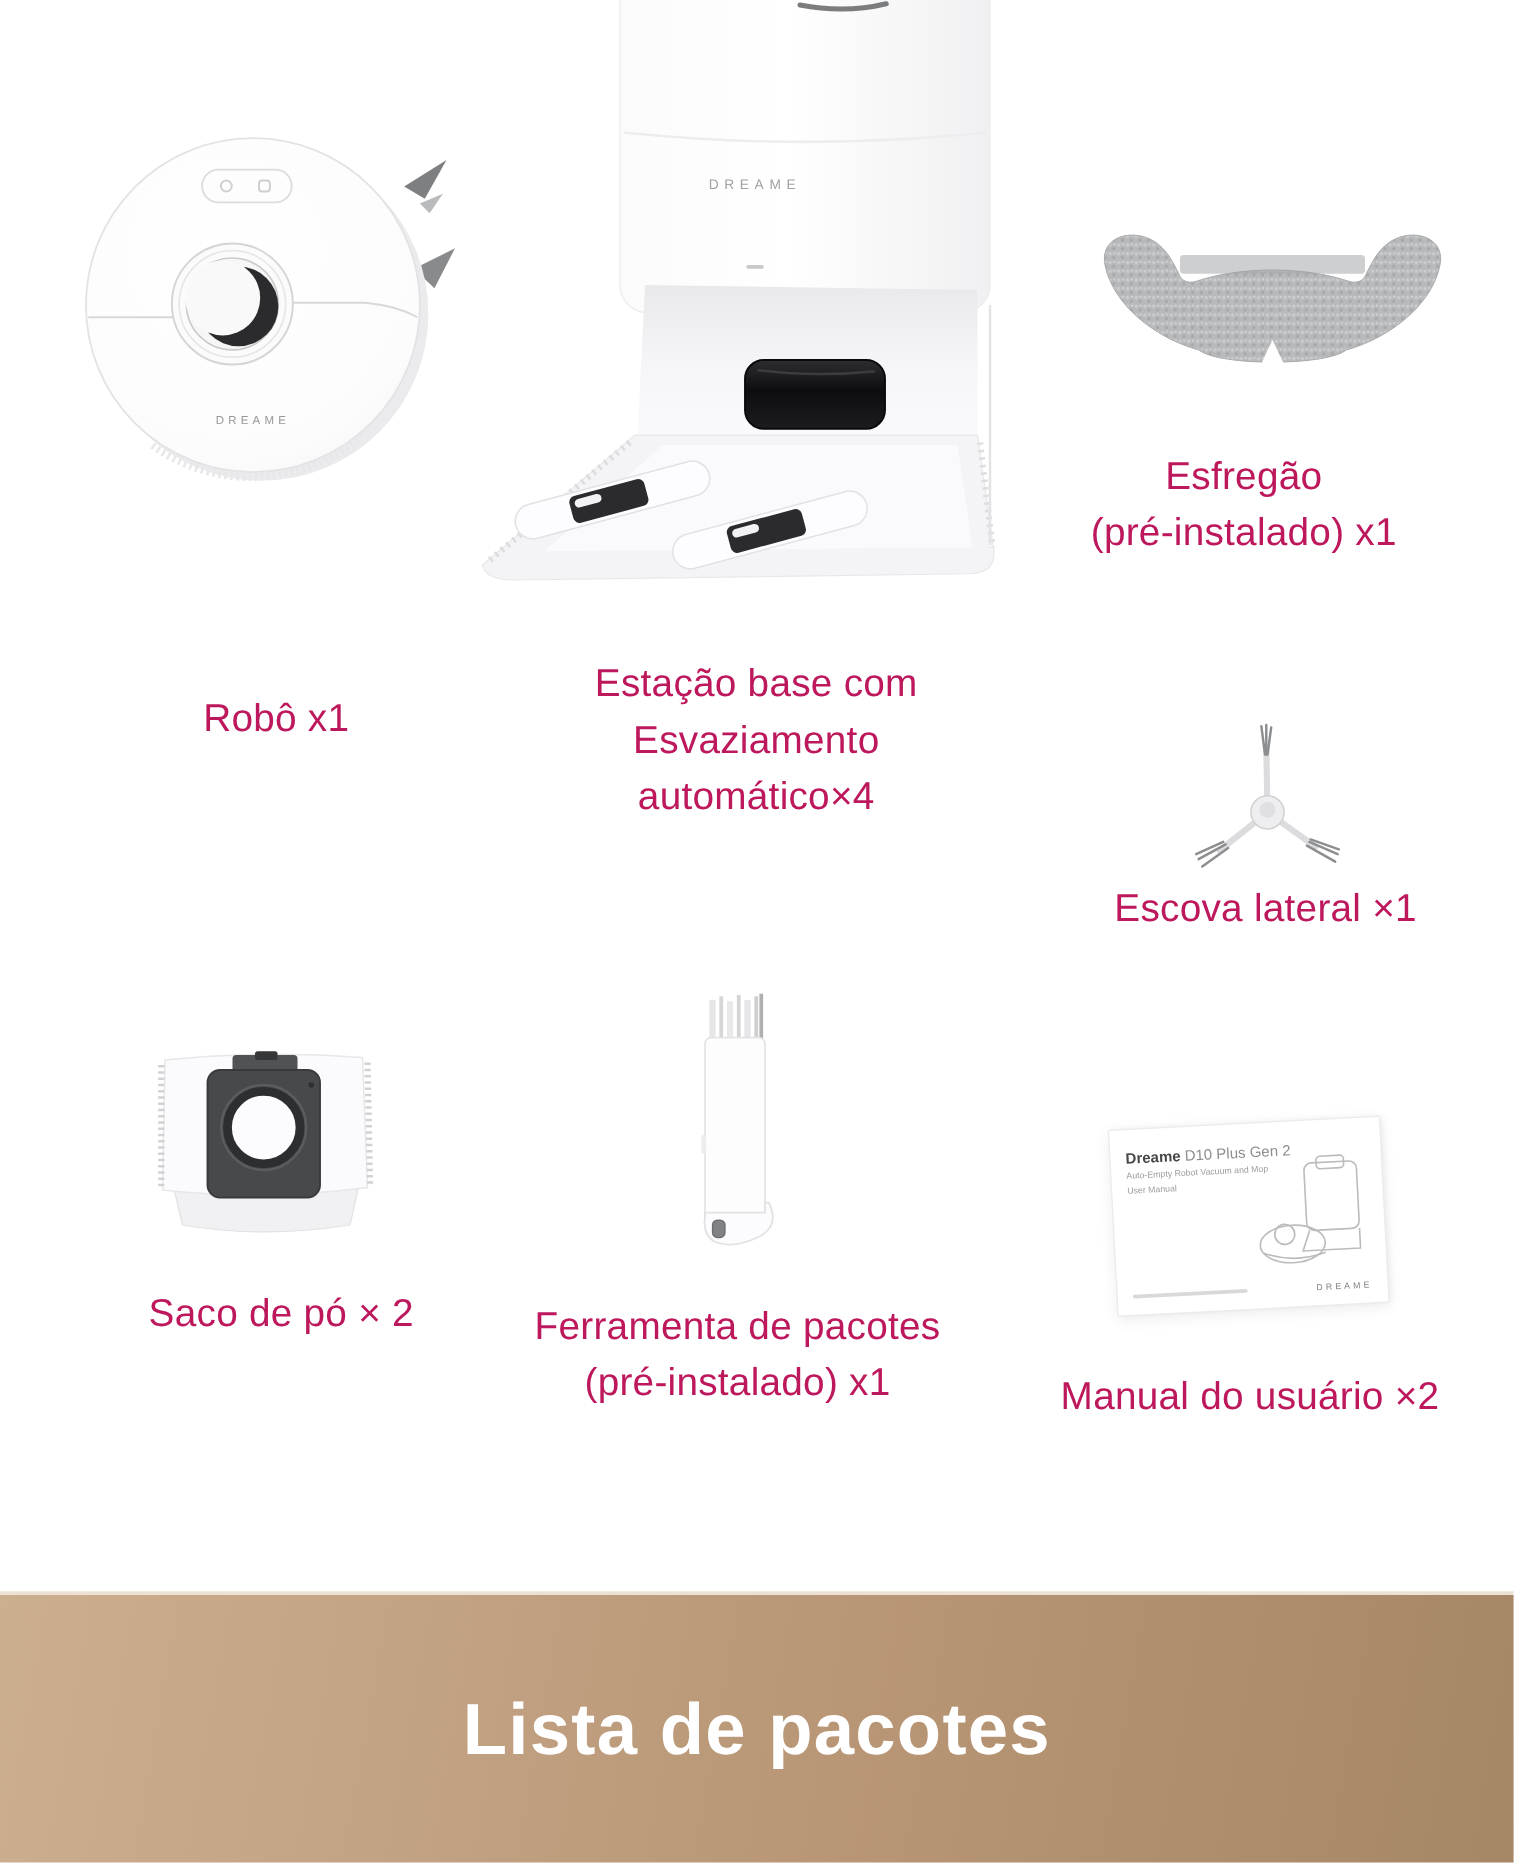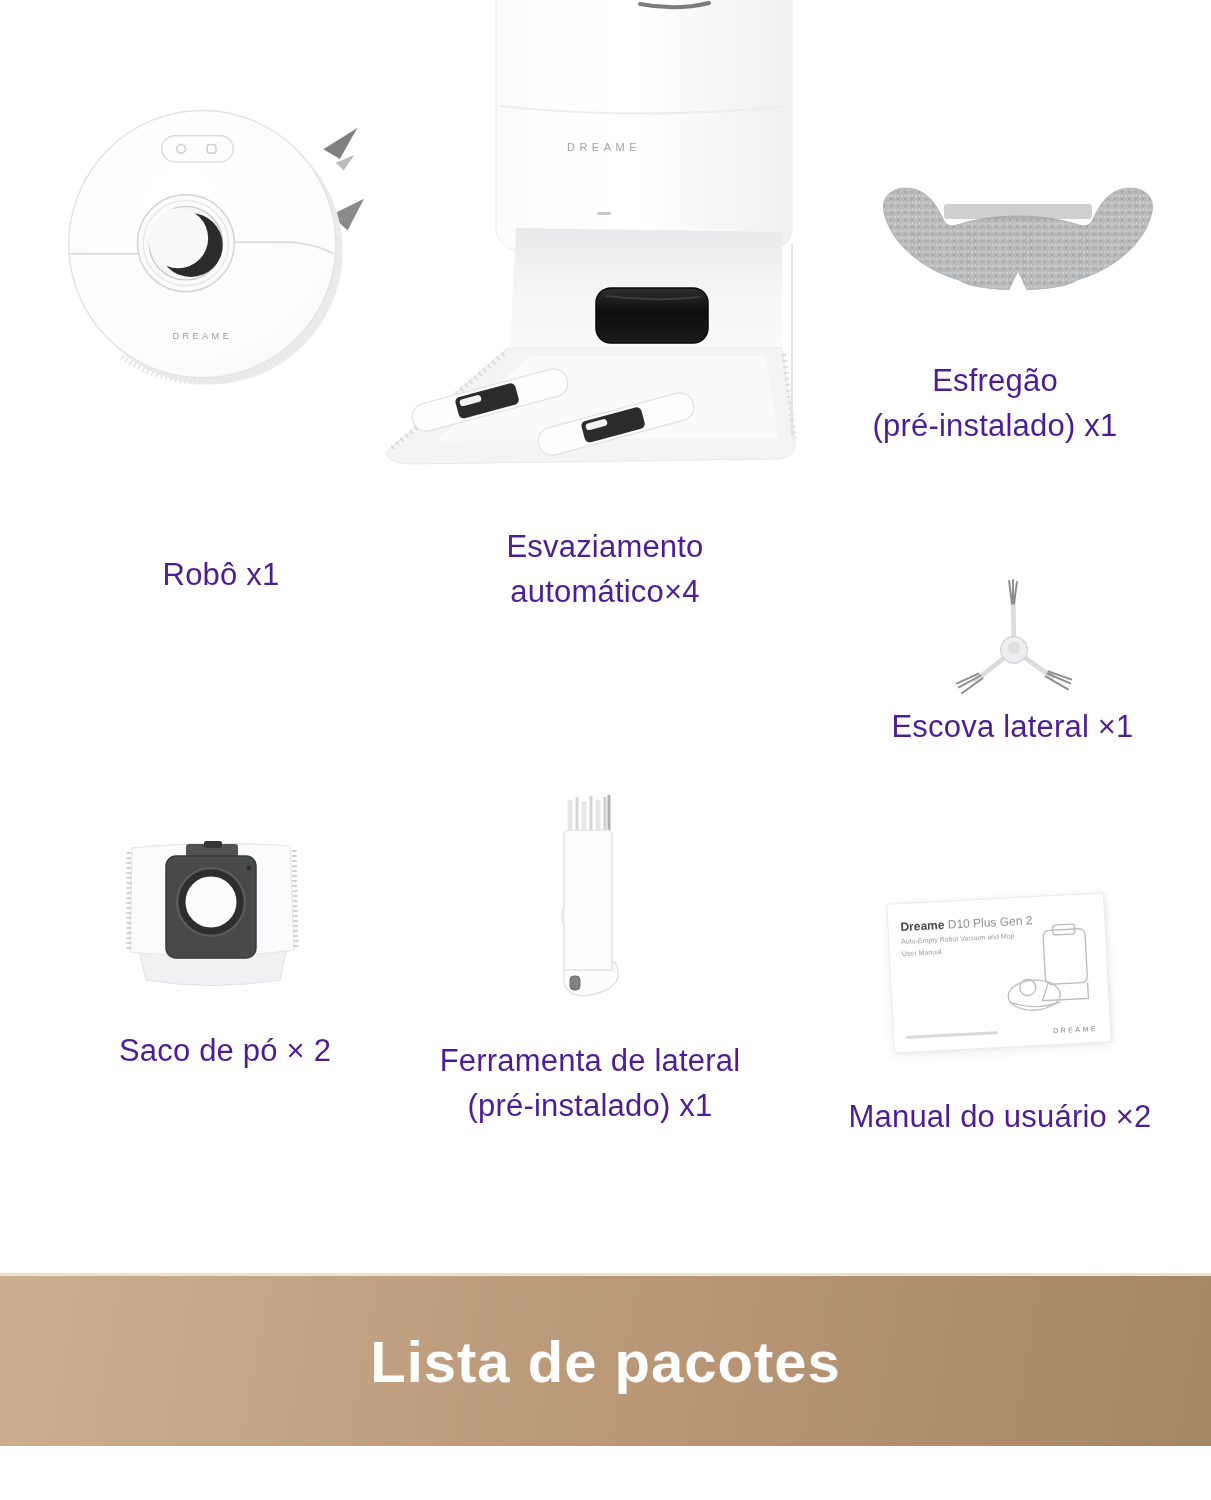--- a/index.html
+++ b/index.html
@@ -4,21 +4,21 @@
 <style>
   html,body{margin:0;padding:0;}
   body{
     width:1211px;height:1500px;position:relative;overflow:hidden;
     background:#ffffff;
     font-family:"Liberation Sans", sans-serif;
   }
   .stage{position:absolute;inset:0;}
   .item{position:absolute;}
   .label{
-    position:absolute;color:#4c1d95;font-size:31px;line-height:45px;
+    position:absolute;color:#be185d;font-size:31px;line-height:45px;
     text-align:center;font-weight:400;letter-spacing:.2px;
   }
   .label span{display:block;}
   
   .manual{
     position:absolute;left:890px;top:898px;width:218px;height:150px;
     background:#ffffff;border:1px solid #ebebed;border-radius:2px;
     transform:rotate(-3deg);
     box-shadow:0 3px 12px rgba(0,0,0,.07), 2px 0 4px rgba(0,0,0,.04);
     box-sizing:border-box;padding:16px 12px;
@@ -31,21 +31,21 @@
   .manual-brand{
     position:absolute;right:12px;bottom:10px;font-size:7px;
     letter-spacing:2.5px;color:#7e7e80;
   }
   .manual-fineprint{
     position:absolute;left:12px;bottom:13px;width:92px;height:3px;
     background:#d9d9db;border-radius:2px;
   }
   
   .banner{
-    position:absolute;left:0;top:1273px;width:1211px;height:173px;
+    position:absolute;left:0;top:1273px;width:1211px;height:217px;
     box-sizing:border-box;border-top:3px solid #ece2d4;
     background:linear-gradient(100deg,#ccaf8f 0%,#b79575 58%,#a68765 100%);
     display:flex;align-items:center;justify-content:center;
   }
   .banner-title{
     margin:0;color:#ffffff;font-size:58px;font-weight:700;letter-spacing:1px;
   }
 </style>
 </head>
 <body>
@@ -236,37 +236,38 @@
         <path d="M6,78 Q30,88 56,80"></path>
       </g>
     </svg>
     <div class="manual-fineprint"></div>
     <div class="manual-brand">DREAME</div>
   </div>
 
   <div class="label" style="left:66px;top:552px;width:310px">Robô x1</div>
 
   <div class="label" style="left:420px;top:524px;width:370px">
+    <span>Estação base com</span>
     <span>Esvaziamento</span>
     <span>automático×4</span>
   </div>
 
   <div class="label" style="left:822px;top:358px;width:346px">
     <span>Esfregão</span>
     <span>(pré-instalado) x1</span>
   </div>
 
   <div class="label" style="left:830px;top:704px;width:365px">Escova lateral ×1</div>
 
   <div class="label" style="left:50px;top:1028px;width:350px">
     <span>Saco de pó × 2</span>
   </div>
 
   <div class="label" style="left:385px;top:1038px;width:410px">
-    <span>Ferramenta de lateral</span>
+    <span>Ferramenta de pacotes</span>
     <span>(pré-instalado) x1</span>
   </div>
 
   <div class="label" style="left:800px;top:1094px;width:400px">Manual do usuário ×2</div>
 
   <div class="banner">
     <h1 class="banner-title">Lista de pacotes</h1>
   </div>
 
 </div>

